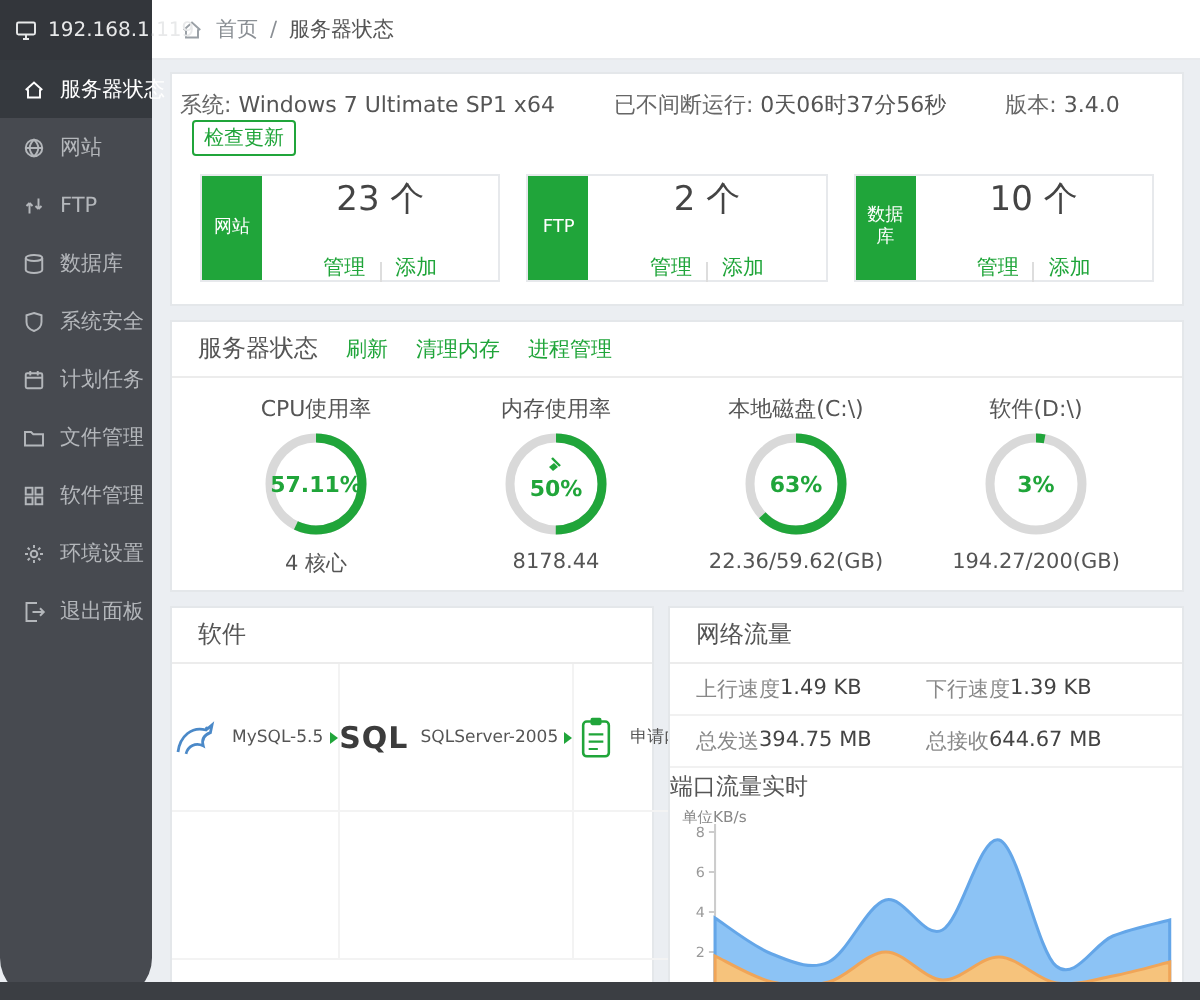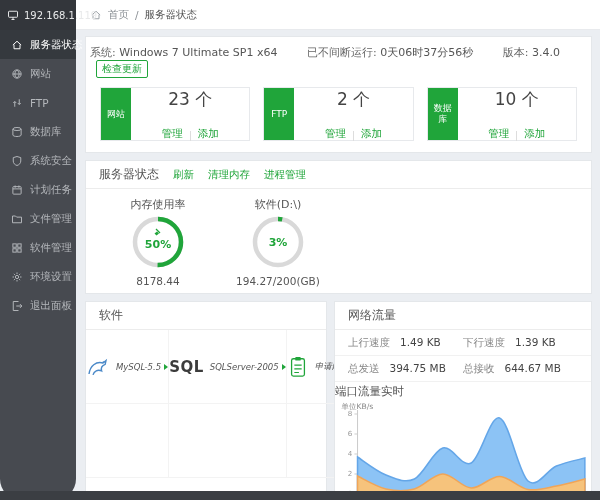--- a/index.html
+++ b/index.html
@@ -51,30 +51,30 @@
   .g-sub { font-size:10.5px; color:#555; margin-top:1px; }
   
   .row3 { display:flex; gap:7px; align-items:stretch; }
   .sw-panel { width:242px; margin-bottom:0; }
   .net-panel { flex:1; margin-bottom:0; }
   .sw-grid { display:grid; grid-template-columns:repeat(4,1fr); }
   .sw-cell { height:74px; border-right:1px solid #f3f3f3; border-bottom:1px solid #f3f3f3;
     display:flex; flex-direction:row; align-items:center; justify-content:center; gap:6px; cursor:pointer; }
   .sw-cell:nth-child(4n) { border-right:none; }
   .sw-icon { height:26px; display:flex; align-items:center; justify-content:center; }
-  .sw-label { font-size:8.5px; color:#555; display:flex; align-items:center; white-space:nowrap;font-style:italic; }
+  .sw-label { font-size:8.5px; color:#555; display:flex; align-items:center; white-space:nowrap; }
   .play { width:0; height:0; border-left:4px solid #20a53a; border-top:3px solid transparent;
     border-bottom:3px solid transparent; display:inline-block; margin-left:3px; }
   .sql-text { font-size:15px; font-weight:bold; color:#3c3c3c; letter-spacing:.5px; }
   .fz-box { width:22px; height:22px; background:#bf0b0b; border-radius:4px; color:#fff;
     font-size:10px; font-weight:bold; display:flex; align-items:center; justify-content:center; }
   
   .net-row { display:flex; height:26px; align-items:center; padding:0 13px;
     border-bottom:1px solid #f1f1f1; font-size:10.5px; }
-  .net-col { width:50%; display:flex; gap:10px; }
+  .net-col { width:50%; display:flex; }
   .nlabel { color:#888; }
   .nval { color:#444; }
   .chart-title { text-align:left; font-size:11.5px; color:#555; margin-top:2px; height:16px; }
   .traffic-svg { width:100%; height:112px; display:block; }
   .tick { font-size:7px; fill:#999; font-family:"DejaVu Sans",sans-serif; }
   .unit { font-size:7.5px; fill:#888; }
   .bottom-bar { position:absolute; left:0; right:0; bottom:0; height:9px; background:#3b3e43; z-index:3; }
 </style>
 </head>
 <body>
@@ -239,32 +239,50 @@
     </div>
 
     <div class="panel">
       <div class="phead">
         <span class="ptitle">服务器状态</span>
         <span class="glink">刷新</span>
         <span class="glink">清理内存</span>
         <span class="glink">进程管理</span>
       </div>
       <div class="gauges">
+        <div class="gauge">
+          <div class="g-label">CPU使用率</div>
+          <svg class="g-svg" viewBox="0 0 56 56">
+            <circle class="gauge-base" cx="28" cy="28" r="23"></circle>
+            <circle class="gauge-arc" cx="28" cy="28" r="23" transform="rotate(-90 28 28)" stroke-dasharray="82.531523965396 144.51326206513048"></circle>
+            <text class="g-val" x="28" y="32" text-anchor="middle">57.11%</text>
+          </svg>
+          <div class="g-sub">4 核心</div>
+        </div>
         <div class="gauge">
           <div class="g-label">内存使用率</div>
           <svg class="g-svg" viewBox="0 0 56 56">
             <circle class="gauge-base" cx="28" cy="28" r="23"></circle>
             <circle class="gauge-arc" cx="28" cy="28" r="23" transform="rotate(-90 28 28)" stroke-dasharray="72.25663103256524 144.51326206513048"></circle>
             <g>
                 <path d="M26 15l4 4" stroke="#20a53a" stroke-width="1.2" fill="none"></path>
                 <path d="M24.5 19.5l2.5-2 2 2-2.5 2z" fill="#20a53a"></path>
               </g>
             <text class="g-val" x="28" y="34" text-anchor="middle">50%</text>
           </svg>
           <div class="g-sub">8178.44</div>
+        </div>
+        <div class="gauge">
+          <div class="g-label">本地磁盘(C:\)</div>
+          <svg class="g-svg" viewBox="0 0 56 56">
+            <circle class="gauge-base" cx="28" cy="28" r="23"></circle>
+            <circle class="gauge-arc" cx="28" cy="28" r="23" transform="rotate(-90 28 28)" stroke-dasharray="91.04335510103219 144.51326206513048"></circle>
+            <text class="g-val" x="28" y="32" text-anchor="middle">63%</text>
+          </svg>
+          <div class="g-sub">22.36/59.62(GB)</div>
         </div>
         <div class="gauge">
           <div class="g-label">软件(D:\)</div>
           <svg class="g-svg" viewBox="0 0 56 56">
             <circle class="gauge-base" cx="28" cy="28" r="23"></circle>
             <circle class="gauge-arc" cx="28" cy="28" r="23" transform="rotate(-90 28 28)" stroke-dasharray="4.335397861953915 144.51326206513048"></circle>
             <text class="g-val" x="28" y="32" text-anchor="middle">3%</text>
           </svg>
           <div class="g-sub">194.27/200(GB)</div>
         </div>

